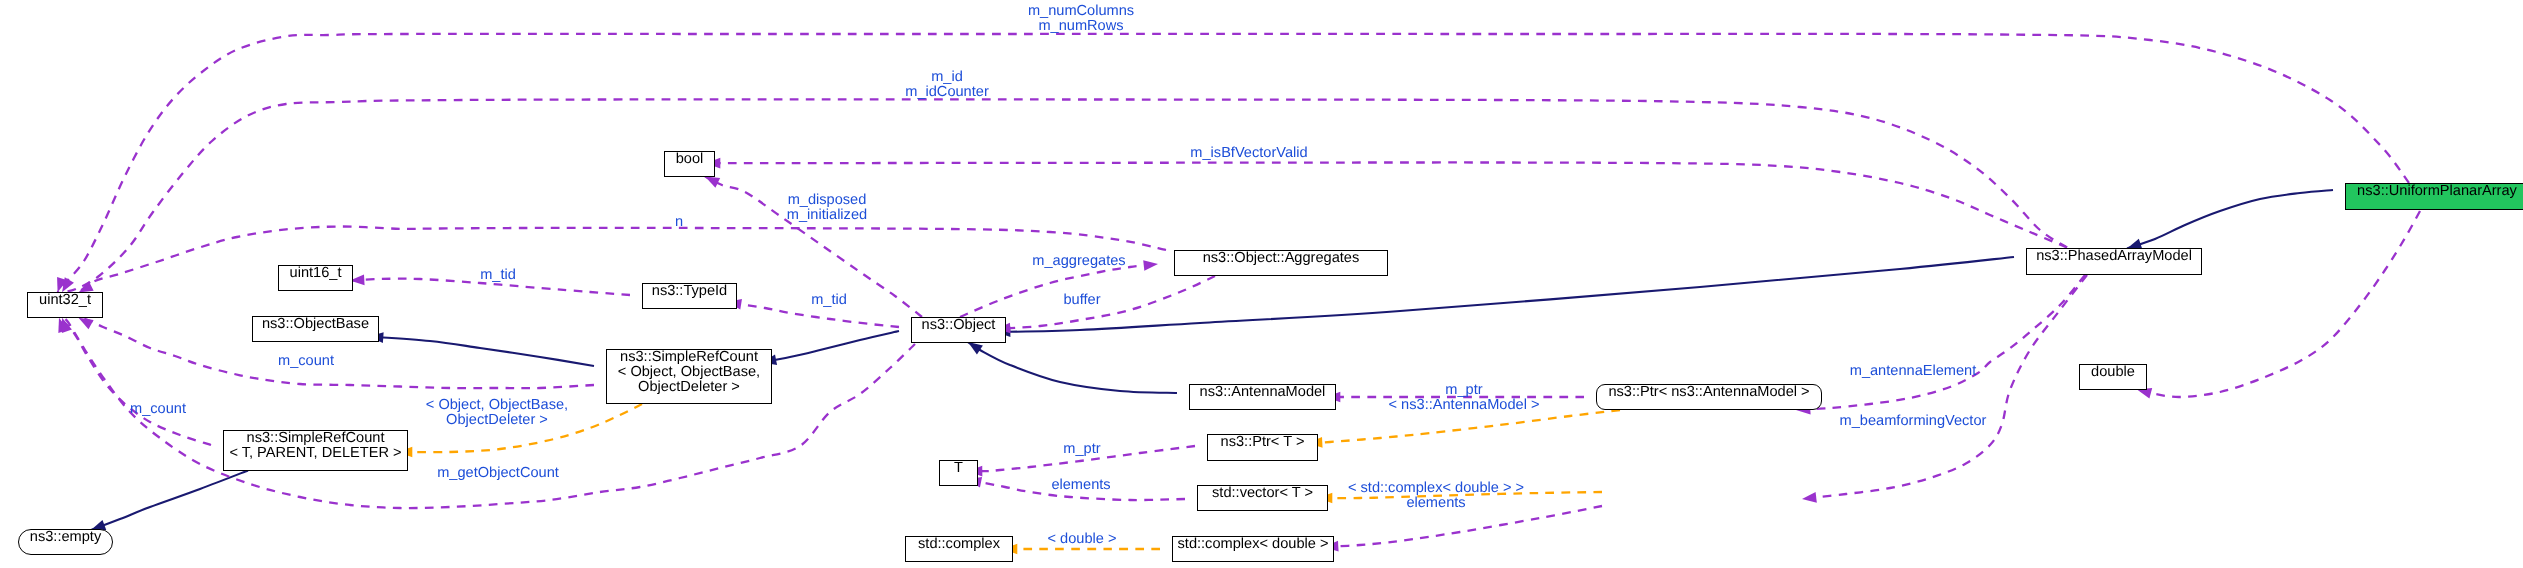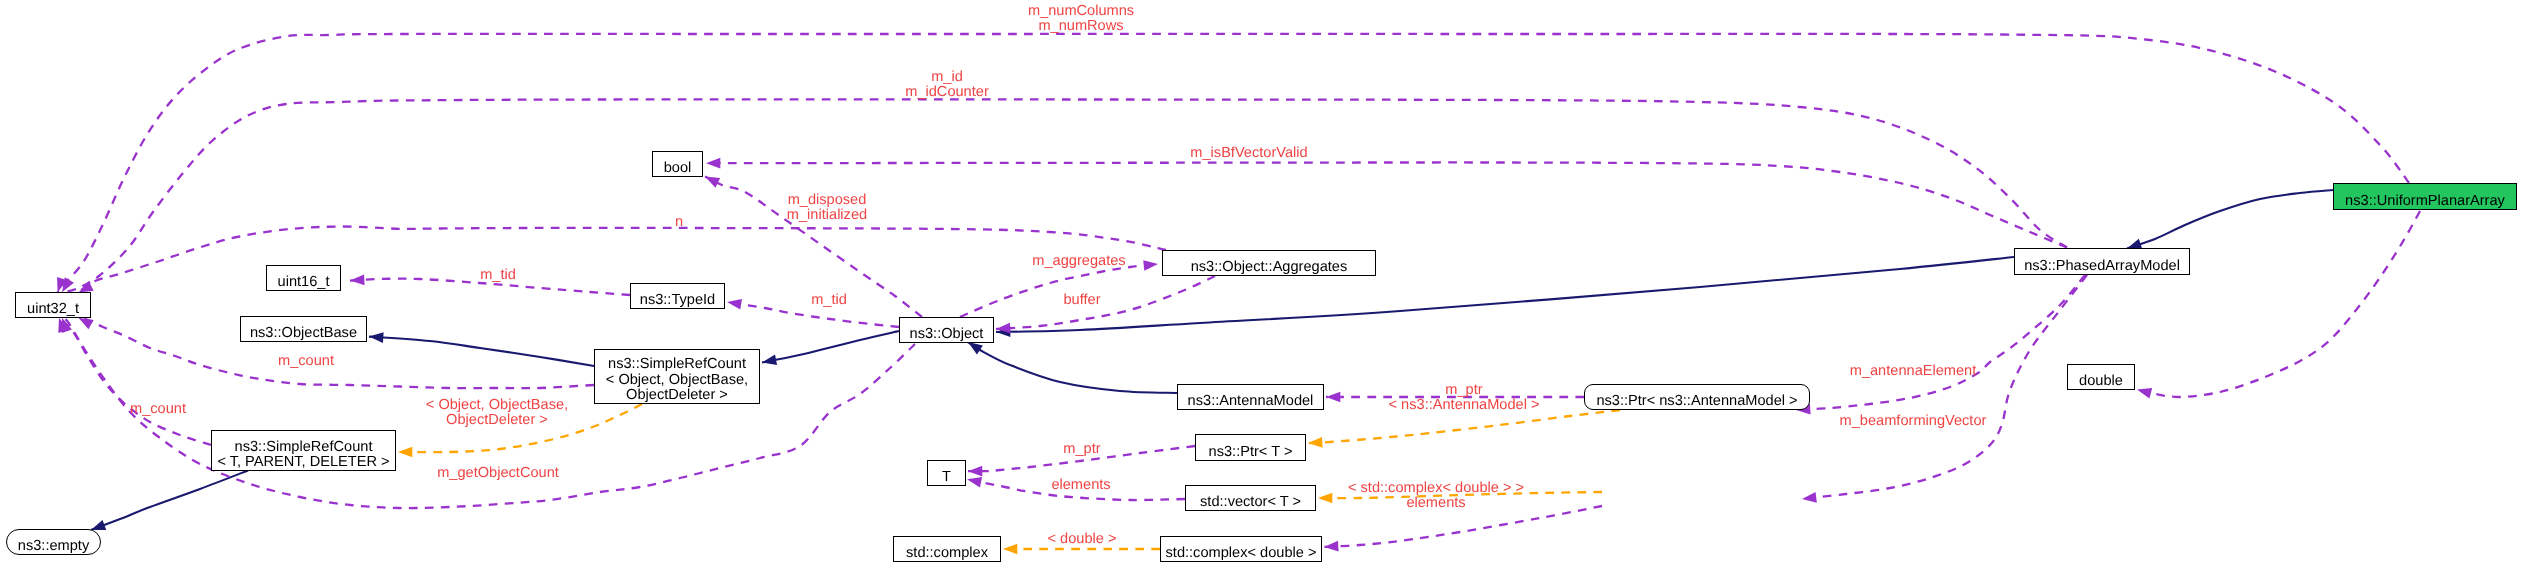--- a/index.html
+++ b/index.html
@@ -1,24 +1,24 @@
 <!DOCTYPE html>
 <html><head>
 <meta charset="utf-8">
 <title>ns3::UniformPlanarArray collaboration diagram</title>
 <style>
   html,body{margin:0;padding:0;background:#ffffff;}
   #diagram{position:relative;width:2523px;height:568px;background:#ffffff;overflow:hidden;
            font-family:"Liberation Sans", sans-serif;-webkit-font-smoothing:antialiased;text-rendering:geometricPrecision;}
   #edge-layer{position:absolute;left:0;top:0;width:2523px;height:568px;pointer-events:none;}
   .node{position:absolute;box-sizing:border-box;border:1px solid #000;background:#fff;
-        display:flex;align-items:flex-end;justify-content:center;text-align:center;
-        font-size:14.6px;line-height:15.2px;color:#000;white-space:pre;}
+        display:flex;align-items:flex-start;justify-content:center;text-align:center;
+        font-size:14.6px;line-height:15.2px;color:#000;white-space:pre;margin-left:12px;}
   .node.highlight{background:#22c55e;border-width:1.6px;}
-  .edge-label{position:absolute;font-size:14.6px;line-height:14.7px;color:#ef4444;
+  .edge-label{position:absolute;font-size:14.6px;line-height:14.7px;color:#1d4ed8;
               white-space:pre;text-align:center;transform:translateX(-50%);}
 </style>
 </head>
 <body>
 
 <div id="diagram">
   <svg id="edge-layer" width="2523" height="568" viewBox="0 0 2523 568" xmlns="http://www.w3.org/2000/svg">
       <g>
         <path d="M594.0,366.0 C585.0,364.5 559.0,360.0 540.0,357.0 C521.0,354.0 498.3,350.7 480.0,348.0 C461.7,345.3 448.5,342.9 430.0,341.0 C411.5,339.1 379.2,337.3 369.0,336.6" fill="none" stroke="#191970" stroke-width="2.1"></path>
         <path d="M0,0 L-14.3,-5.35 L-14.3,5.35 Z" fill="#191970" transform="translate(369,336.6) rotate(-175.9)"></path>

